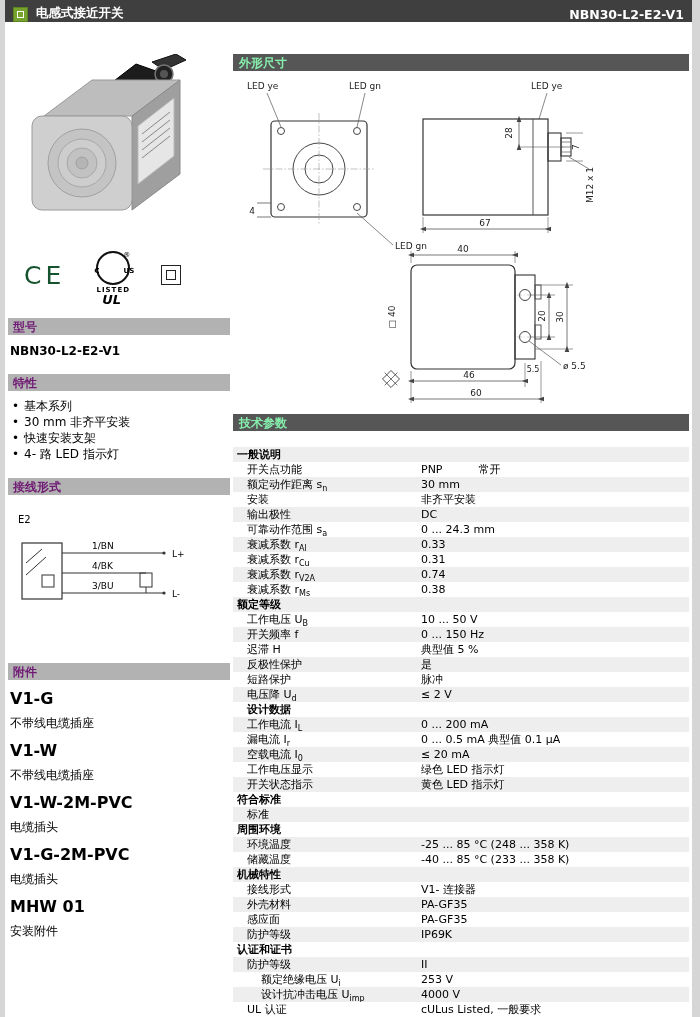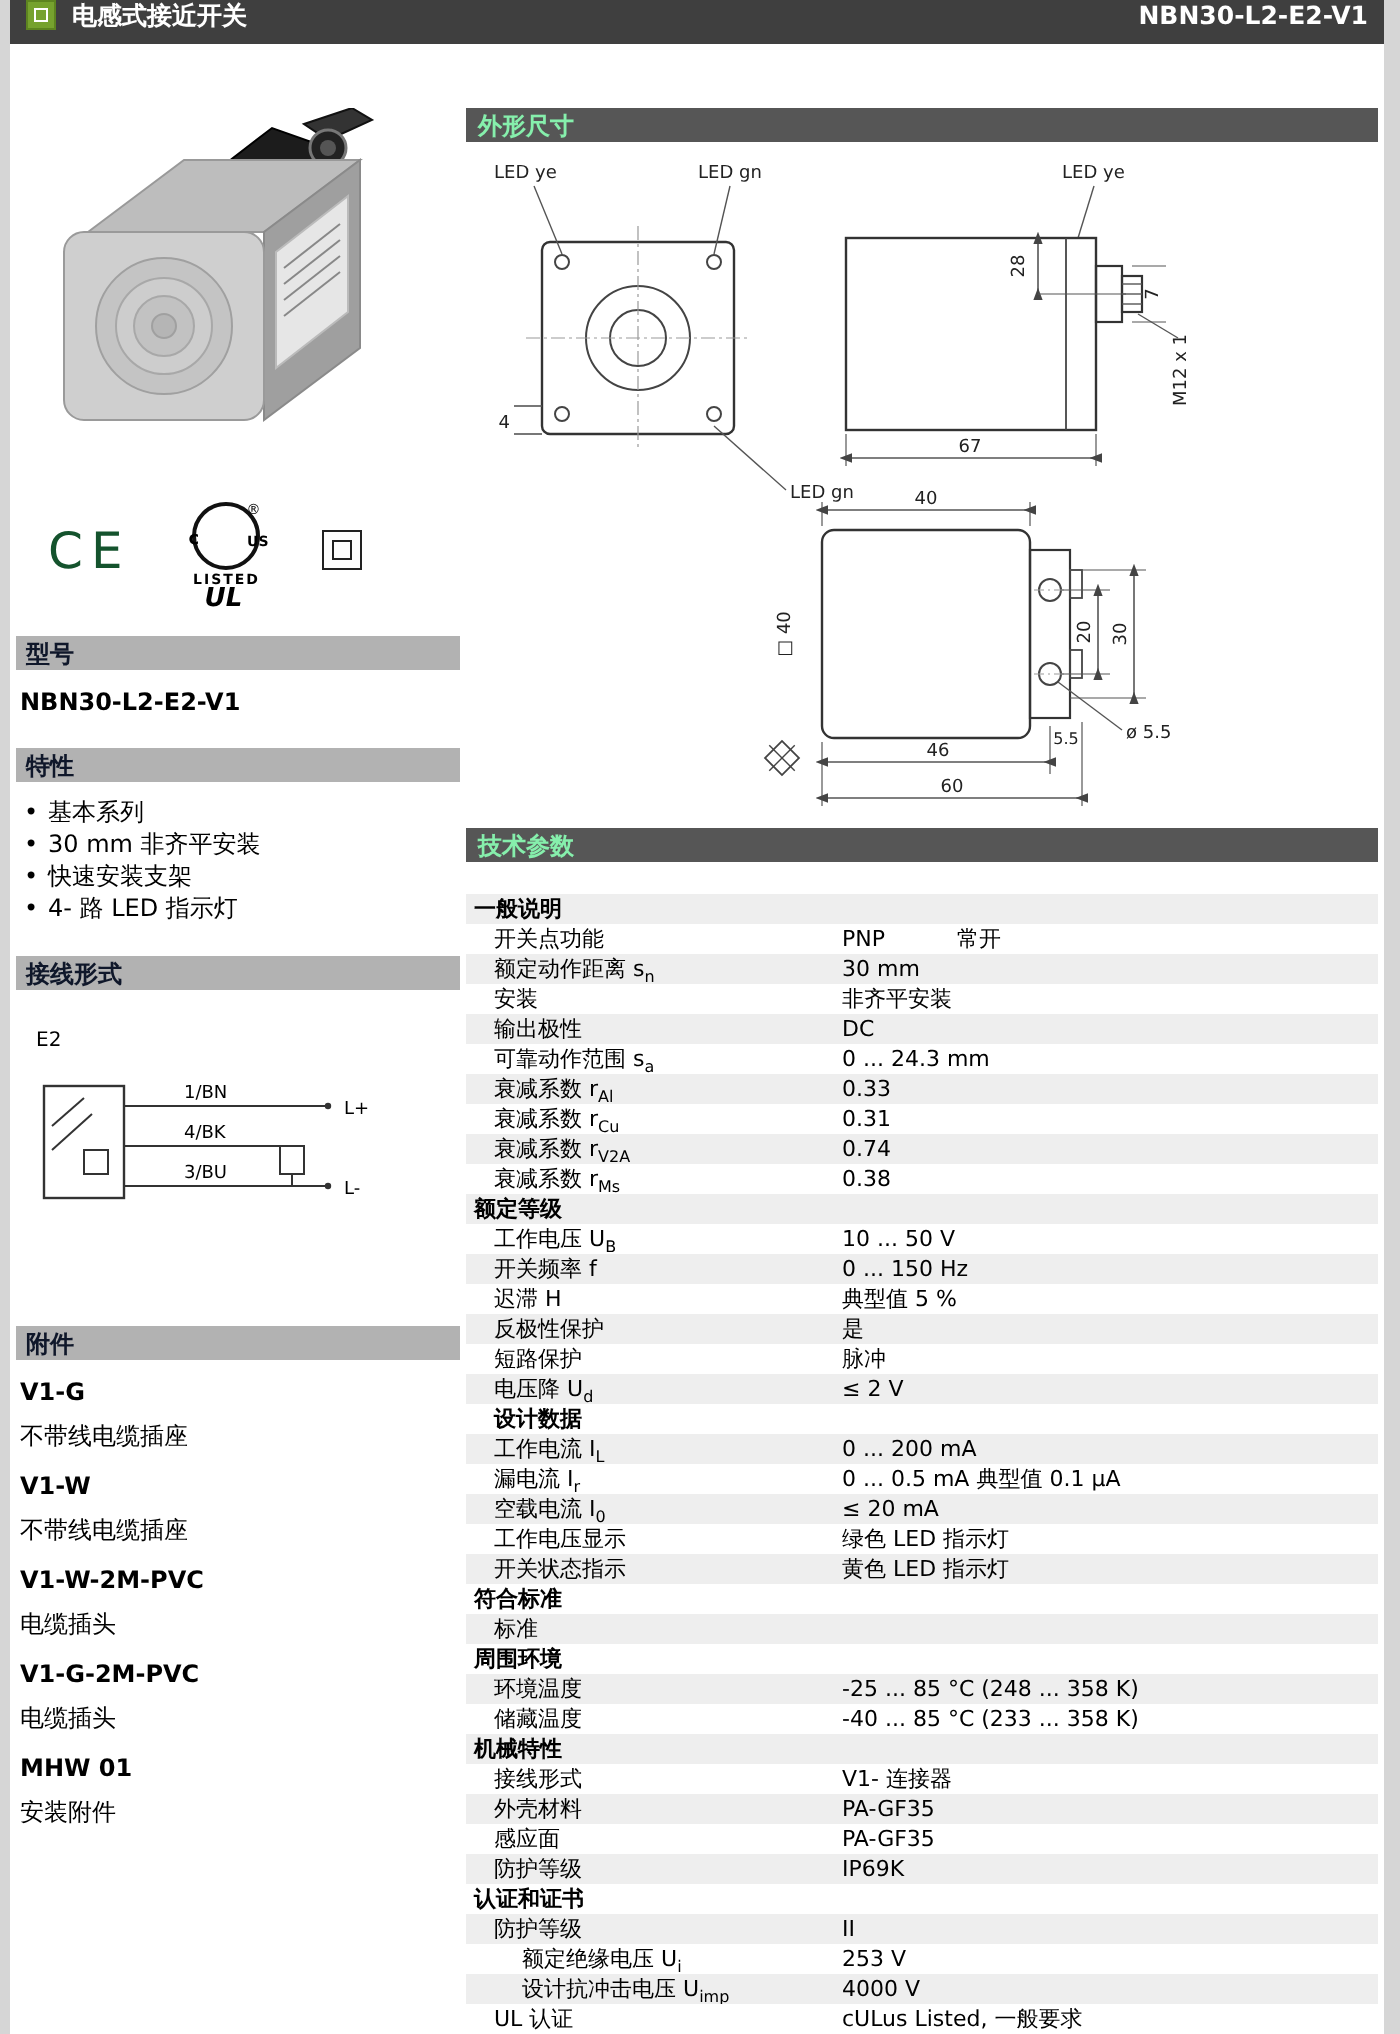--- a/index.html
+++ b/index.html
@@ -1,21 +1,21 @@
 <!DOCTYPE html>
 <html><head>
 <meta charset="utf-8">
 <style>
   * { margin:0; padding:0; box-sizing:border-box; }
   body { background:#c9c9c9; font-family:"DejaVu Sans","Liberation Sans",sans-serif; color:#000; }
   .page { width:700px; height:1017px; background:#d6d6d6; position:relative; overflow:hidden; }
   .sheet { position:absolute; left:5px; right:8px; top:0; bottom:0; background:#fff; }
 
   
-  .hdr { height:22px; background:#3f3f3f; color:#fff; display:flex; align-items:flex-start; padding:0 8px; }
+  .hdr { height:22px; background:#3f3f3f; color:#fff; display:flex; align-items:flex-end; padding:0 8px; }
   .logo { width:15px; height:15px; background:#76a22e; border:1px solid #5d8420; display:flex; align-items:center; justify-content:center; }
   .logo-inner { width:7px; height:7px; border:1.5px solid #fff; }
   .hdr-title { font-size:12.5px; font-weight:bold; margin-left:8px; }
   .hdr-part { font-size:12.5px; font-weight:bold; margin-left:auto; }
 
   .cols { display:flex; padding-top:32px; }
   .leftcol { width:228px; padding:0 3px 0 3px; flex:0 0 228px; }
   .rightcol { flex:1; padding-right:3px; }
 
   
@@ -25,27 +25,27 @@
   .ul-wrap { position:relative; width:44px; height:48px; }
   .ul-circle { width:34px; height:34px; border:2.5px solid #111; border-radius:50%; margin:0 auto; position:relative; }
   .ul-text { position:absolute; left:4px; top:5px; font-size:13px; font-weight:bold; font-style:italic;margin-top:34px; }
   .ul-reg { position:absolute; right:-2px; top:-2px; font-size:7px; }
   .ul-c { position:absolute; left:-4px; bottom:8px; font-size:9px; font-weight:bold; }
   .ul-us { position:absolute; right:-6px; bottom:8px; font-size:7px; font-weight:bold; }
   .ul-listed { text-align:center; font-size:7px; font-weight:bold; letter-spacing:1px; margin-top:1px; }
   .sq2 { width:20px; height:20px; border:1.5px solid #222; display:flex; align-items:center; justify-content:center; }
   .sq2-inner { width:10px; height:10px; border:1.5px solid #222; }
 
-  .sec-bar { background:#b2b2b2; color:#0f172a; font-size:12px; font-weight:bold; padding:1px 5px; height:17px; margin-top:16px; }
+  .sec-bar { background:#b2b2b2; color:#701a75; font-size:12px; font-weight:bold; padding:1px 5px; height:17px; margin-top:16px; }
   .model-value { font-size:12px; font-weight:bold; padding:9px 2px 0 2px; }
   .feat-list { list-style:none; font-size:12px; padding:7px 0 0 4px; }
   .feat-list li { padding-left:12px; position:relative; line-height:16px; }
   .feat-list li::before { content:"•"; position:absolute; left:0; }
   .wiring-wrap { padding:10px 0 0 4px; height:152px; }
-  .acc-name { font-size:12px; font-weight:bold; margin-top:9px; padding-left:2px; }
+  .acc-name { font-size:16px; font-weight:bold; margin-top:9px; padding-left:2px; }
   .acc-desc { font-size:12px; margin-top:7px; padding-left:2px; }
 
   
   .dark-bar { background:#565656; color:#86efac; font-size:12px; font-weight:bold; padding:1px 6px; height:17px; }
   .drawing-wrap { height:343px; padding:2px 0; }
 
   #tech-table { margin-top:16px; }
   .trow { display:flex; height:15px; line-height:15px; font-size:11px; }
   #tech-table .trow:nth-child(odd) { background:#eeeeee; }
   .trow.thead { font-weight:bold; padding-left:4px; }

